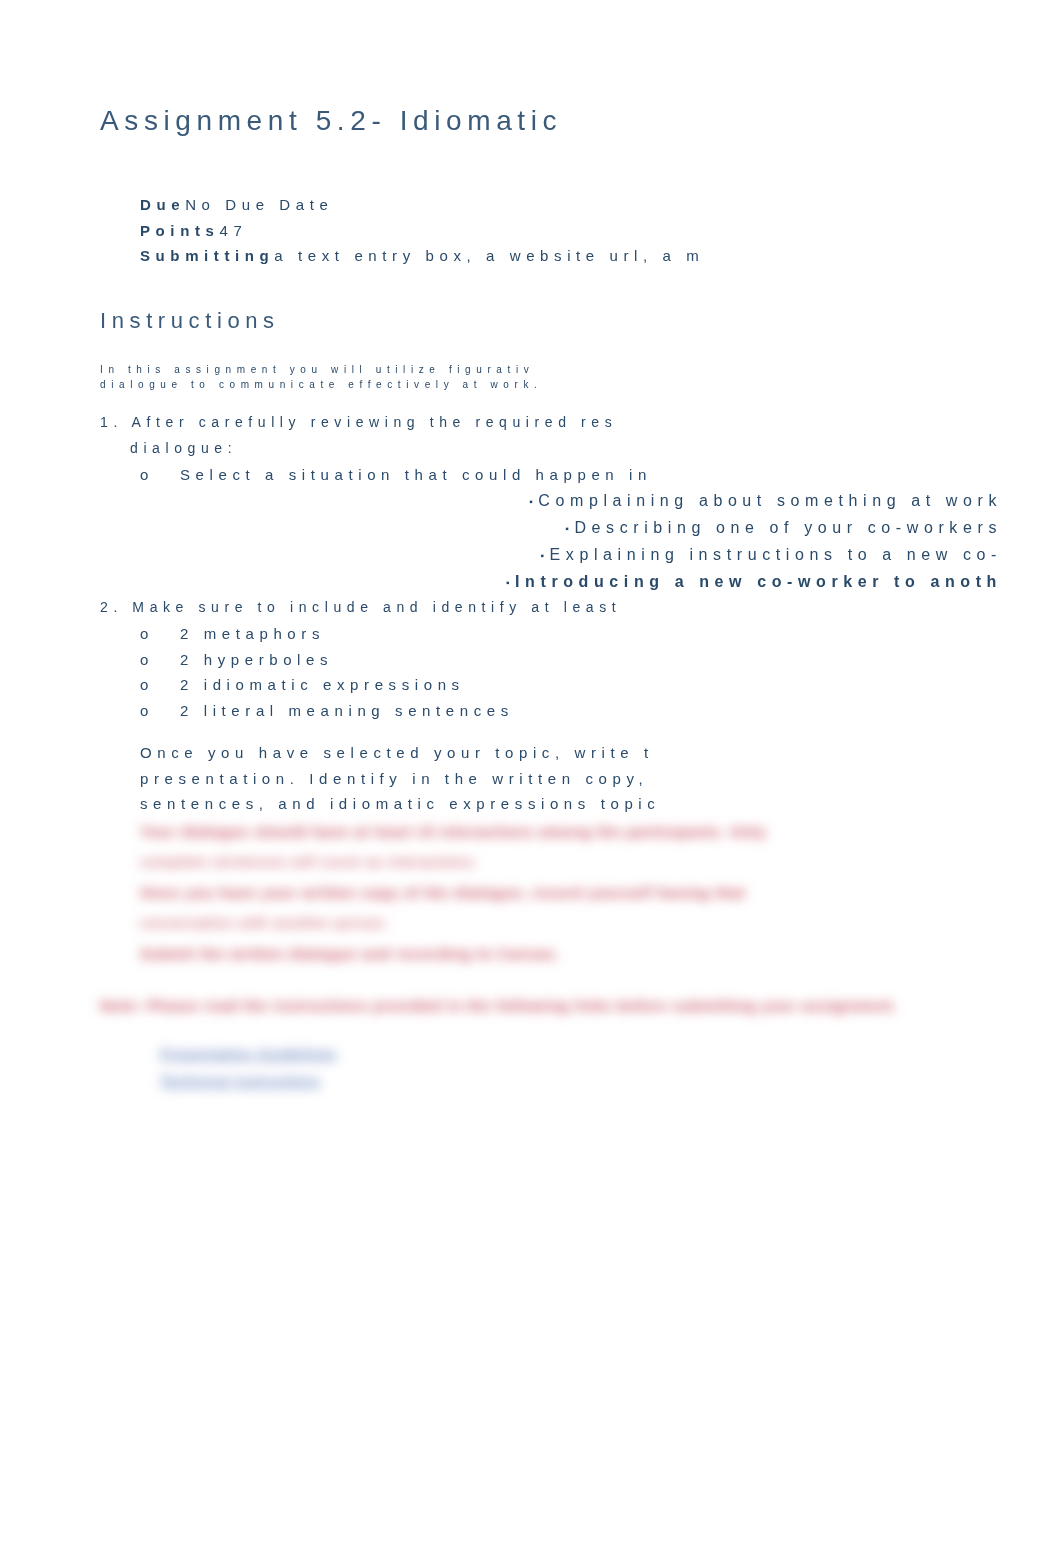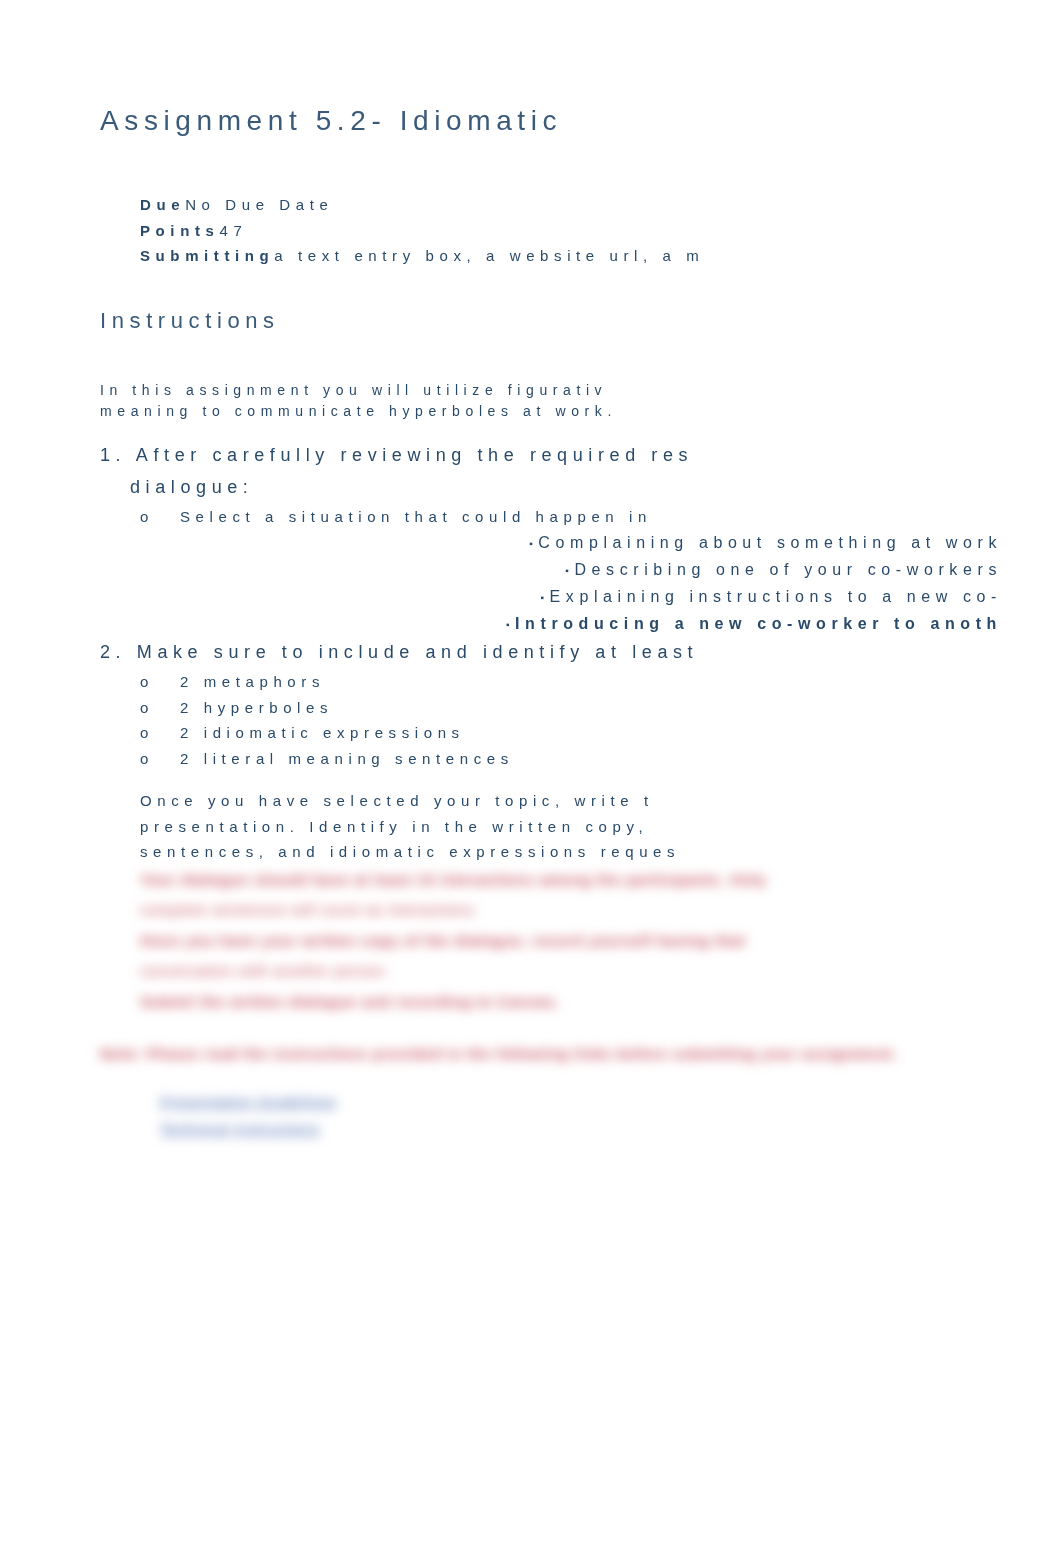--- a/index.html
+++ b/index.html
@@ -35,32 +35,32 @@
       margin-bottom: 3px;
       white-space: nowrap;
       overflow: hidden;
     }
     .meta-label {
       font-weight: bold;
     }
     .section-heading {
       font-size: 22px;
       color: #3a5a7a;
-      margin-bottom: 43px;
+      margin-bottom: 25px;
       font-weight: normal;
     }
     .body-text {
+      font-size: 10px;
+      color: #2a4a6a;
+      margin-bottom: 20px;
+      white-space: nowrap;
+      overflow: hidden;
+    }
+    .numbered-item {
       font-size: 14px;
-      color: #2a4a6a;
-      margin-bottom: 20px;
-      white-space: nowrap;
-      overflow: hidden;
-    }
-    .numbered-item {
-      font-size: 18px;
       color: #2a4a6a;
       margin-bottom: 5px;
       padding-left: 0px;
       white-space: nowrap;
       overflow: hidden;
     }
     .sub-list {
       padding-left: 40px;
       font-size: 15px;
     }
@@ -165,21 +165,21 @@
   </li>
   <li>
     <span class="meta-label">Submitting</span><span>a text entry box, a website url, a m</span>
   </li>
 </ul>
 
 <h2 class="section-heading">Instructions</h2>
 
 <div class="body-text">
   <span>In this assignment you will utilize figurativ</span><br>
-  <span>meaning to communicate hyperboles at work.</span>
+  <span>dialogue to communicate effectively at work.</span>
 </div>
 
 <div class="numbered-item">1. After carefully reviewing the required res</div>
 <div class="numbered-item dialogue-indent">dialogue:</div>
 
 <ul class="sub-list sub-list-o">
   <li><span>Select a situation that could happen in</span></li>
 </ul>
 
 <ul class="sub-list-square">
@@ -195,21 +195,21 @@
   <li><span>2 metaphors</span></li>
   <li><span>2 hyperboles</span></li>
   <li><span>2 idiomatic expressions</span></li>
   <li><span>2 literal meaning sentences</span></li>
 </ul>
 
 <ul class="bullet-section">
   <li><span>Once you have selected your topic, write t</span></li>
 </ul>
 <div class="continuation">presentation. Identify in the written copy,</div>
-<div class="continuation">sentences, and idiomatic expressions reques</div>
+<div class="continuation">sentences, and idiomatic expressions topic</div>
 
 <div class="blurred-section">
   <div class="blur-line">Your dialogue should have at least 15 interactions among the participants. Only</div>
   <div class="blur-sub">complete sentences will count as interactions.</div>
   <div class="blur-line">Once you have your written copy of the dialogue, record yourself having that</div>
   <div class="blur-sub">conversation with another person.</div>
   <div class="blur-line">Submit the written dialogue and recording to Canvas.</div>
 </div>
 
 <div class="blurred-note">Note: Please read the instructions provided in the following links before submitting your assignment.</div>

